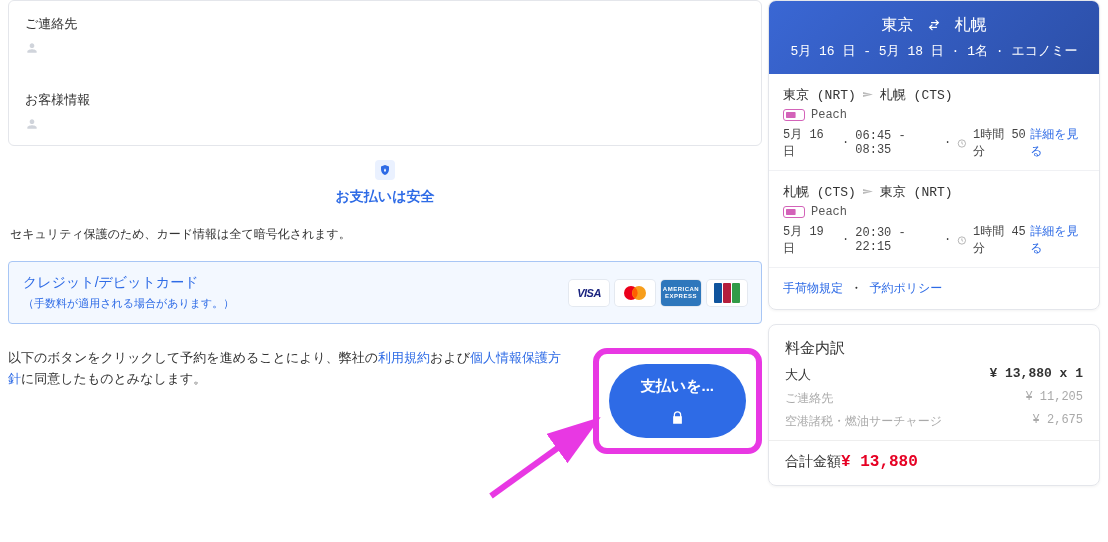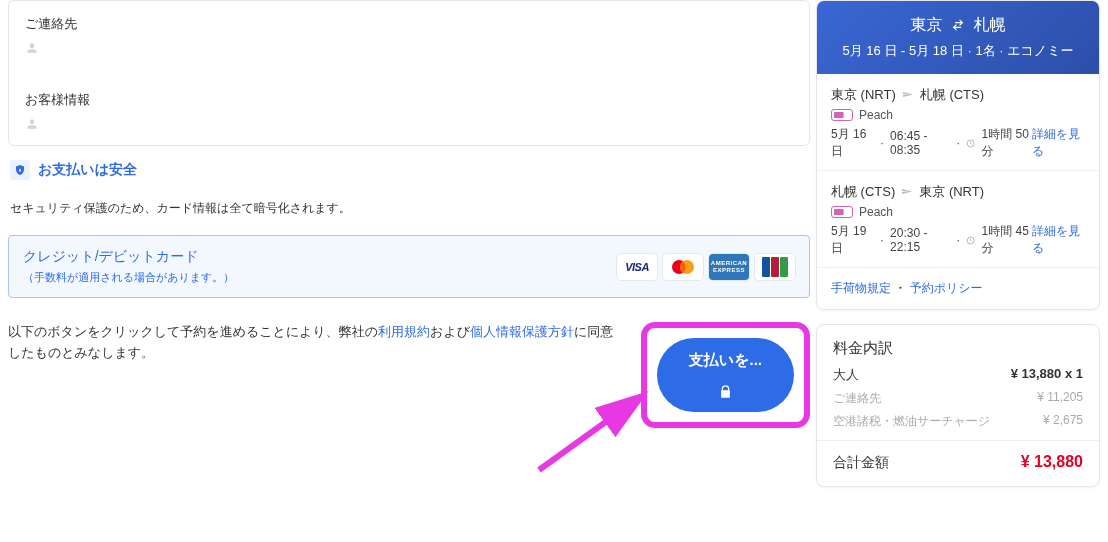--- a/index.html
+++ b/index.html
@@ -11,21 +11,21 @@
       width: 1108px;
       height: 542px;
       overflow: hidden;
     }
     .container {
       display: flex;
       gap: 6px;
       padding: 0 8px;
     }
     .left-col { flex: 1; }
-    .right-col { width: 284px; }
+    .right-col { width: 332px; font-family: Liberation Mono, monospace; }
 
     .card {
       border: 1px solid #e4e6eb;
       border-radius: 6px;
       padding: 14px 16px;
       margin-bottom: 14px;
       background: #fff;
     }
 
     .section-heading {
@@ -39,20 +39,21 @@
       height: 14px;
       fill: #d0d4db;
       display: block;
     }
 
     .secure-row {
       display: flex;
       align-items: center;
       gap: 8px;
       margin: 14px 2px 20px;
+      flex-direction: column;
     }
     .shield-badge {
       width: 20px;
       height: 20px;
       background: #eaf1ff;
       border-radius: 4px;
       display: flex;
       align-items: center;
       justify-content: center;
     }
@@ -169,21 +170,21 @@
       border: 1px solid #e4e6eb;
       border-radius: 8px;
       box-shadow: 0 1px 3px rgba(0,0,0,0.05);
       padding: 14px 16px;
     }
     .price-title { font-size: 15px; color: #333; margin-bottom: 8px; }
     .price-row { display:flex; justify-content:space-between; font-size: 13px; margin-bottom: 6px; color:#333; }
     .price-row.sub { color: #aaa; font-size: 12px; }
     .price-row.sub .lbl { padding-left: 0; }
     .total-divider { border-top: 1px solid #eee; margin: 10px -16px 12px; }
-    .total-row { display:flex; justify-content:space-between; align-items:baseline; }
+    .total-row { display:flex; justify-content:flex-start; align-items:baseline; }
     .total-row .lbl { font-size: 14px; }
     .total-row .val { color: #e60023; font-size: 16px; font-weight: 600; }
 
     .contact-block { margin-bottom: 36px; }
   </style>
 </head>
 <body>
 
 <div class="container">
   <div class="left-col">

